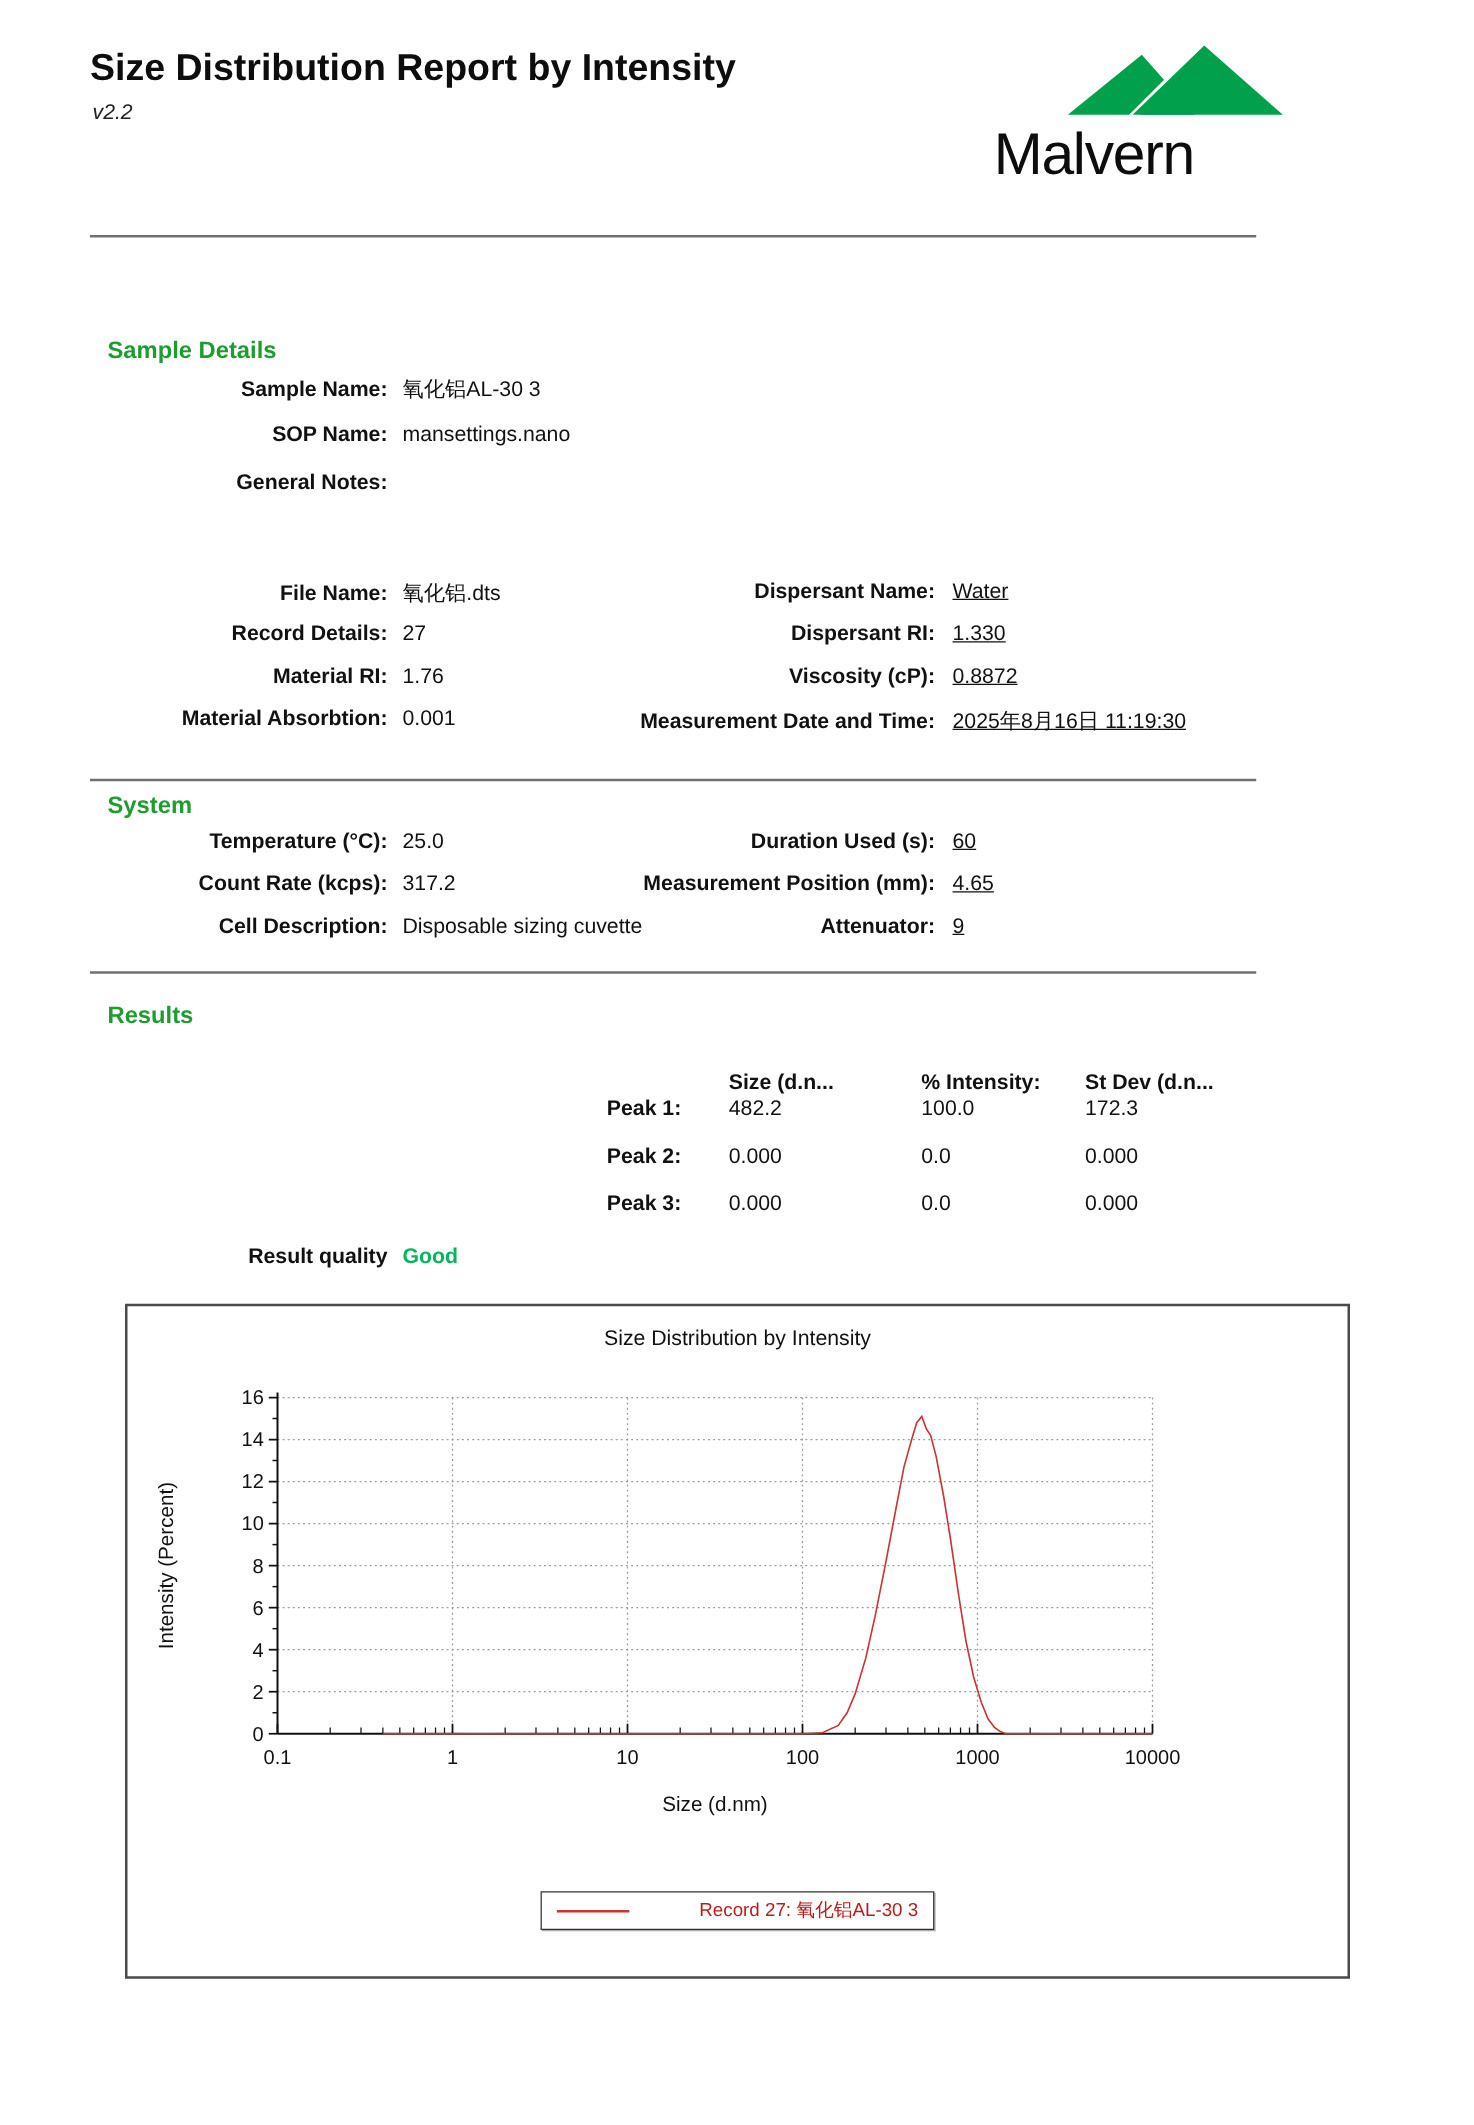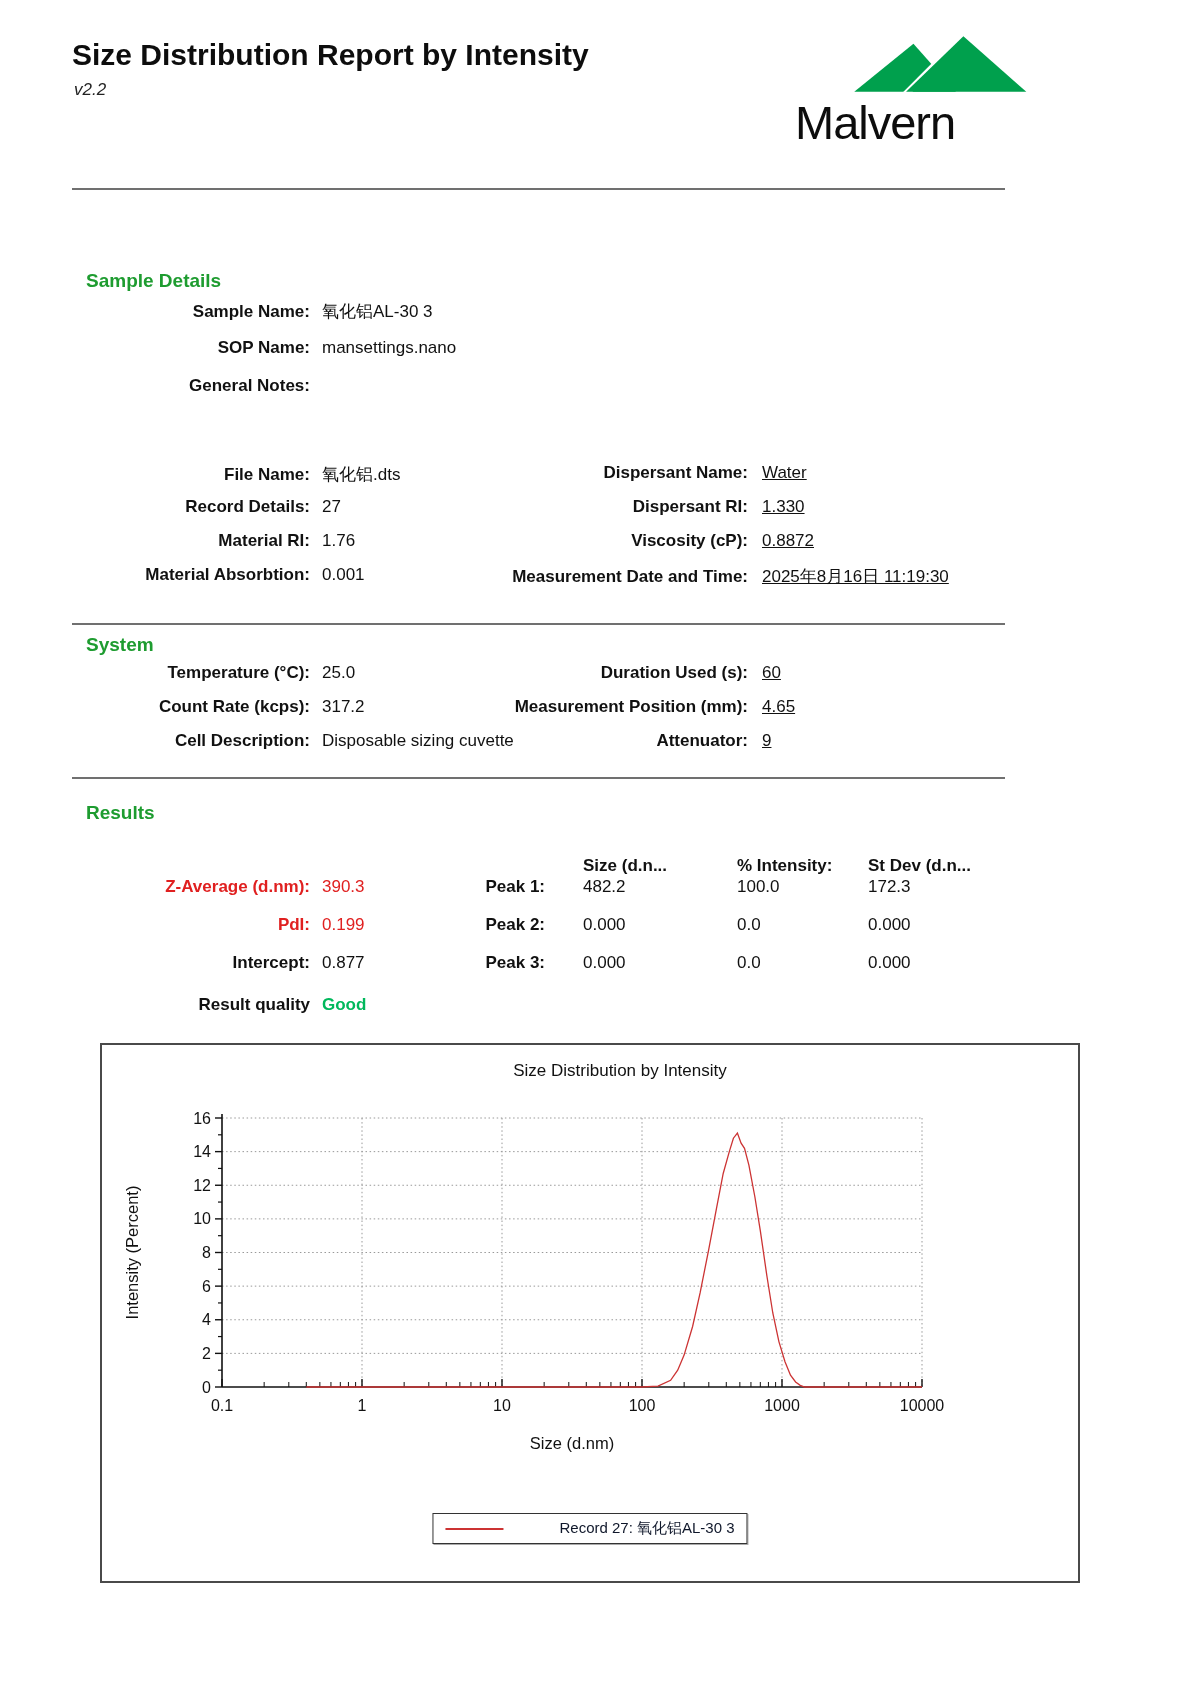--- a/index.html
+++ b/index.html
@@ -31,29 +31,29 @@
 
   
   .peak-header{position:absolute;font-size:17px;font-weight:bold;white-space:nowrap;margin-top:16px;}
   #peak-rows{position:absolute;left:430px;top:877px;width:620px;}
   .peak-row{position:relative;height:38px;}
   .peak-name{position:absolute;left:0;top:0;width:115px;text-align:right;font-weight:bold;font-size:17px;}
   .peak-val{position:absolute;top:0;font-size:17px;}
 
   
   #chart-box{position:absolute;left:100px;top:1043px;width:976px;height:536px;border:2px solid #4a4a4a;background:#fff;}
-  #chart-title{position:absolute;left:16px;top:16px;width:100%;text-align:center;font-size:17px;color:#111;padding-left:14px;}
+  #chart-title{position:absolute;left:0;top:16px;width:100%;text-align:center;font-size:17px;color:#111;}
   #chart-svg{position:absolute;left:0;top:0;}
   .tickslbl{font-size:16px;fill:#111;font-family:"Liberation Sans",sans-serif;}
   .axlbl{font-size:16.5px;fill:#111;font-family:"Liberation Sans",sans-serif;}
   #chart-legend{position:absolute;left:50%;transform:translateX(-50%);top:468px;
       display:flex;align-items:center;gap:12px;border:1px solid #333;box-shadow:1px 1px 0 #aaa;
       padding:5px 12px;background:#fff;}
   #legend-line{width:58px;height:0;border-top:2px solid #CC3333;}
-  #legend-label{font-size:15px;color:#0f172a;white-space:nowrap;padding-left:44px;}
+  #legend-label{font-size:15px;color:#b91c1c;white-space:nowrap;padding-left:44px;}
 </style>
 </head>
 <body>
 
 <div id="page">
 
   <div class="report-title">Size Distribution Report by Intensity</div>
   <div class="report-version">v2.2</div>
 
   <div class="logo">
@@ -151,34 +151,20 @@
       </div>
     </div>
 
   <div class="hrule" style="top:777px"></div>
   <div class="section-title" style="top:802px">Results</div>
 
   <span class="peak-header" style="left:583px;top:840px">Size (d.n...</span>
   <span class="peak-header" style="left:737px;top:840px">% Intensity:</span>
   <span class="peak-header" style="left:868px;top:840px">St Dev (d.n...</span>
 
-  <div id="metric-rows" class="kv-col h38 w238" style="left:72px;top:877px;width:350px">
-      <div class="kv-row">
-        <span class="kv-label red">Z-Average (d.nm):</span>
-        <span class="kv-value red">390.3</span>
-      </div>
-      <div class="kv-row">
-        <span class="kv-label red">PdI:</span>
-        <span class="kv-value red">0.199</span>
-      </div>
-      <div class="kv-row">
-        <span class="kv-label">Intercept:</span>
-        <span class="kv-value">0.877</span>
-      </div>
-    </div>
   <div id="peak-rows">
       <div class="peak-row">
         <span class="peak-name">Peak 1:</span>
         <span class="peak-val" style="left: 153px;">482.2</span>
         <span class="peak-val" style="left: 307px;">100.0</span>
         <span class="peak-val" style="left: 438px;">172.3</span>
       </div>
       <div class="peak-row">
         <span class="peak-name">Peak 2:</span>
         <span class="peak-val" style="left: 153px;">0.000</span>

